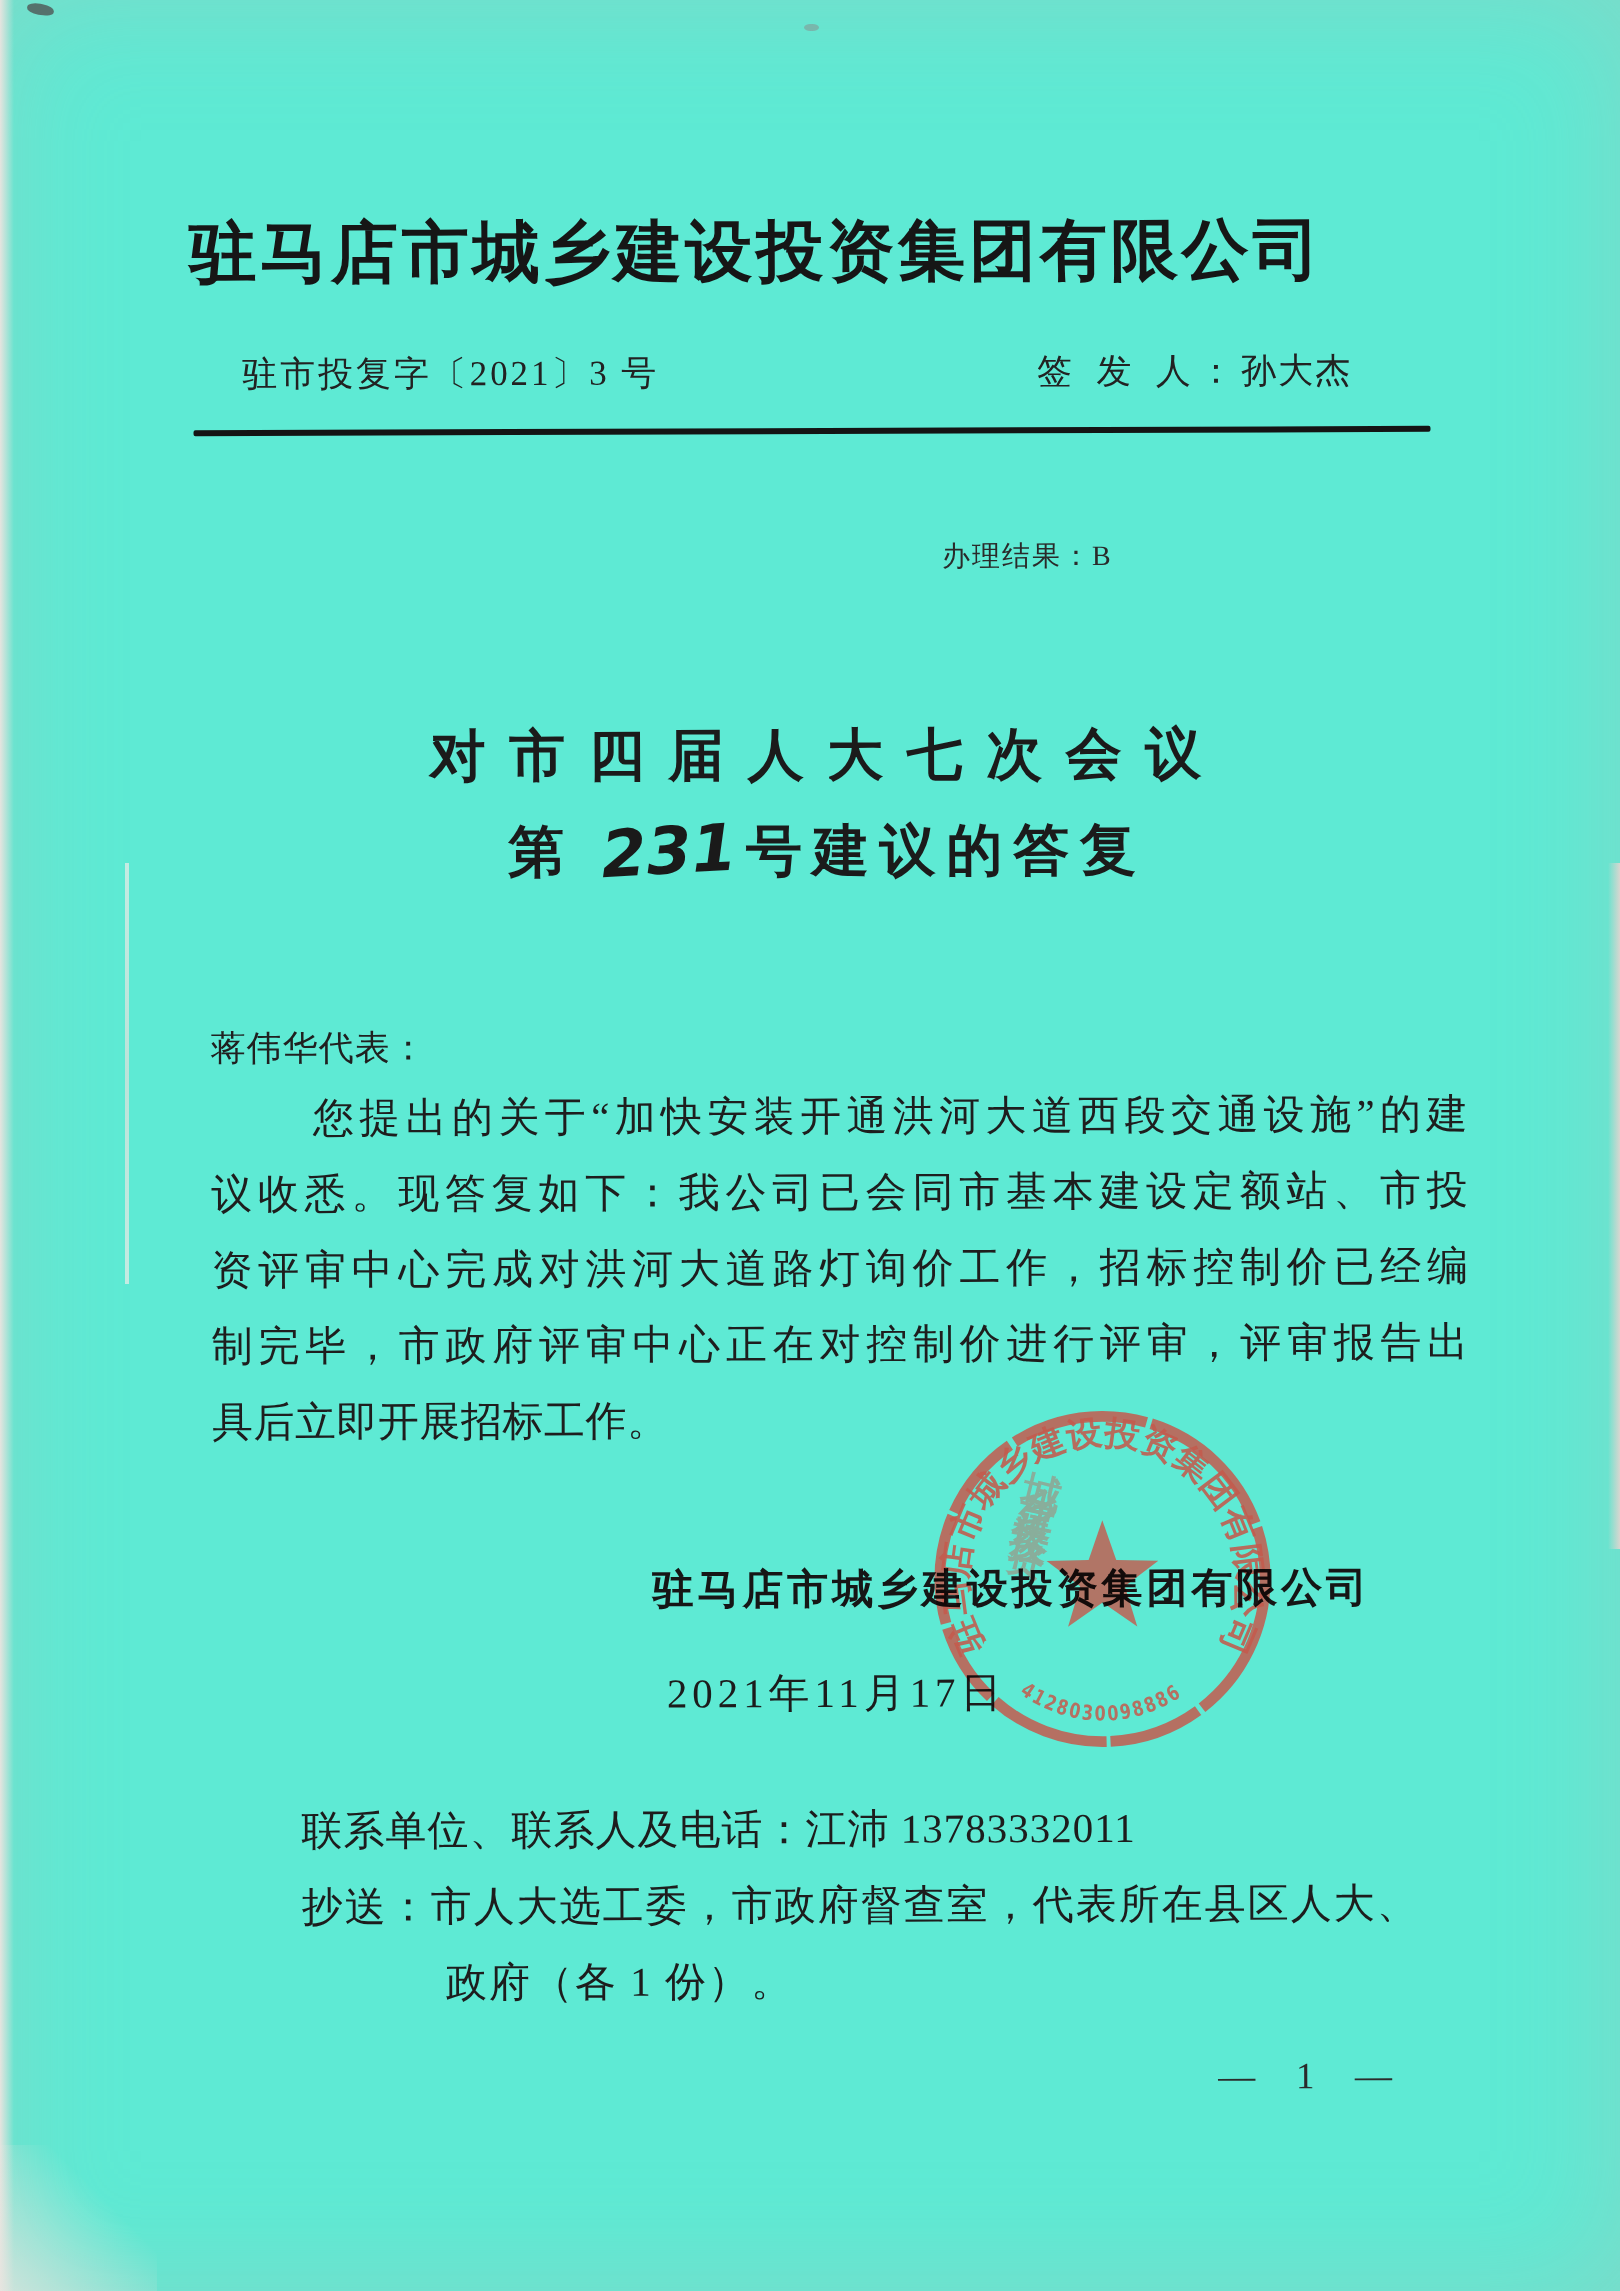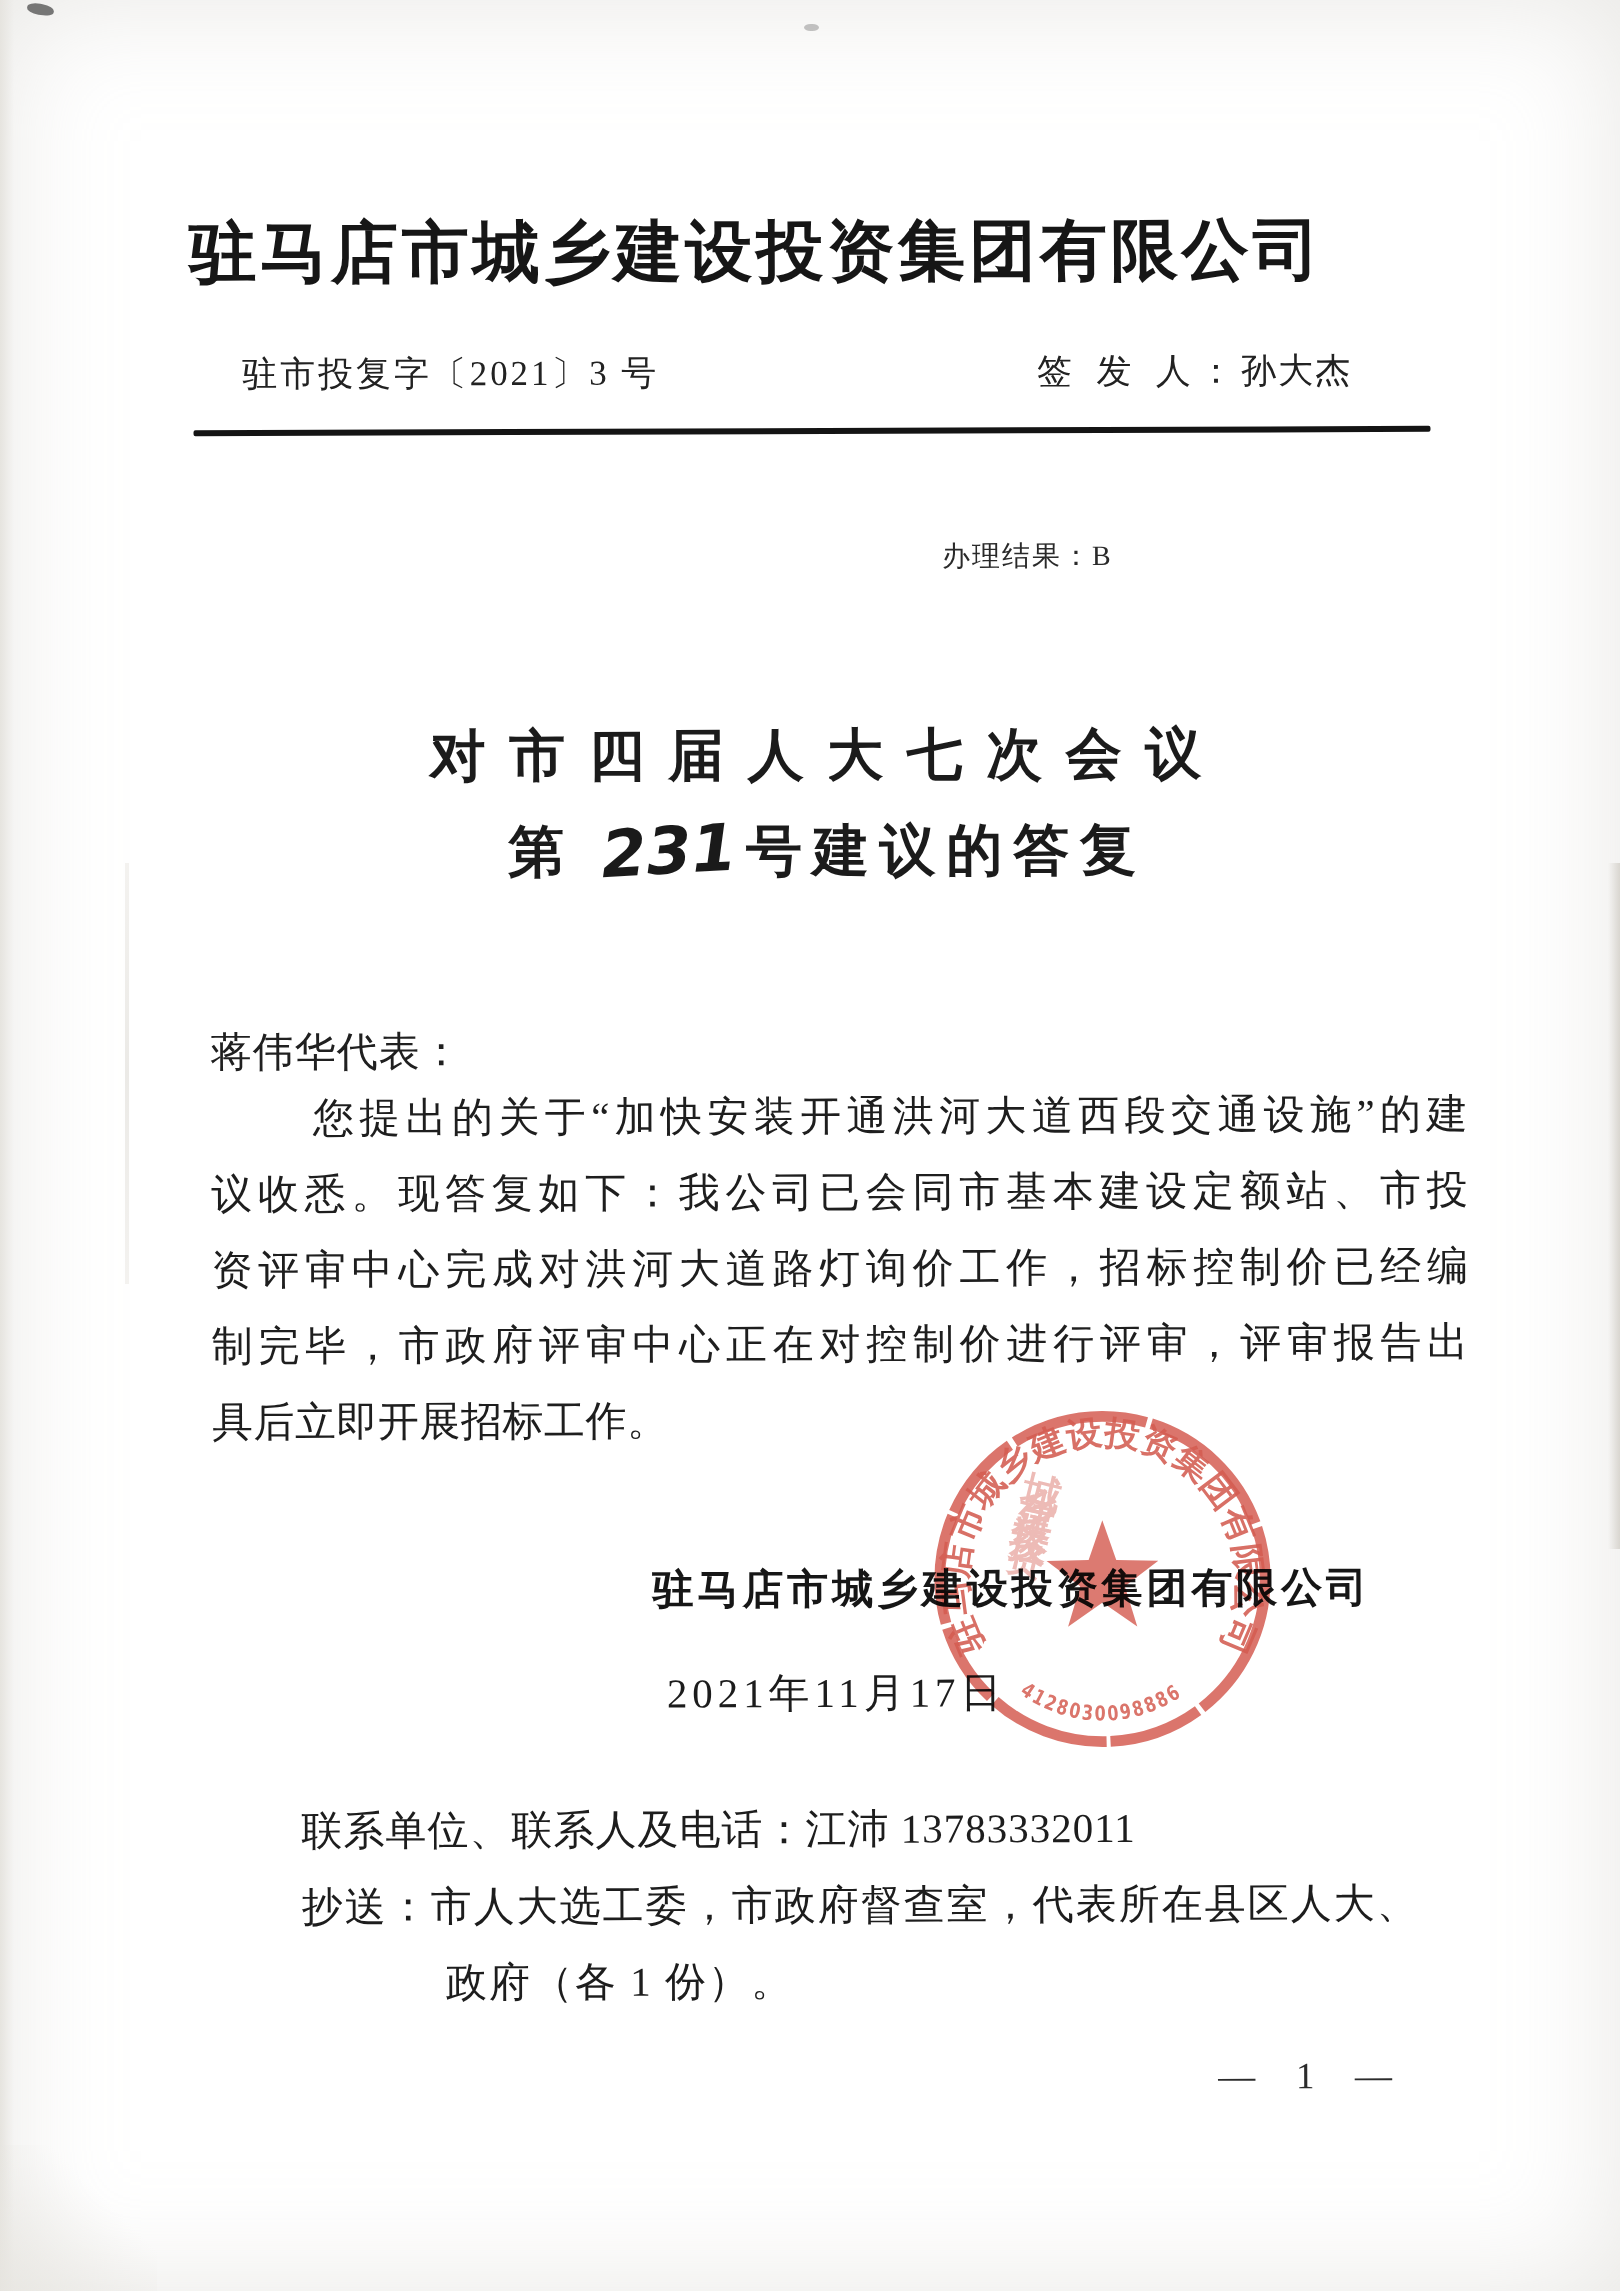--- a/index.html
+++ b/index.html
@@ -1,18 +1,18 @@
 <!DOCTYPE html>
 <html><head>
 <meta charset="utf-8">
 <style>
   html,body{margin:0;padding:0;background:#8a8a8a;}
   .page{
     position:relative;width:1620px;height:2292px;overflow:hidden;
-    background:#ffffff;
+    background:#5eead4;
     box-shadow:inset 0 0 118px rgba(190,186,178,.35);
     font-family:"Liberation Serif","DejaVu Serif",serif;
     color:#1f1f1f;
   }
   .content{position:absolute;inset:0;transform:rotate(-0.2deg);}
   
   .org-title{
     position:absolute;top:206px;left:0;width:1519px;text-align:center;
     font-size:67px;font-weight:700;letter-spacing:3.9px;color:#161616;
     white-space:nowrap;
@@ -43,21 +43,21 @@
     font-size:56px;font-weight:700;letter-spacing:10.8px;color:#1b1b1b;white-space:nowrap;
   }
   .hand-number{
     display:inline-block;
     font-family:"DejaVu Sans",sans-serif;font-size:65px;font-weight:700;font-style:italic;
     letter-spacing:0;margin:0 9.8px 0 25.5px;transform:rotate(-3deg) translateY(2.9px);
     color:#1a1a1a;
   }
   
   .salutation{
-    position:absolute;top:1023px;left:211px;font-size:41px;color:#202020;
+    position:absolute;top:1023px;left:211px;font-size:35px;color:#202020;
     letter-spacing:1px;white-space:nowrap;
   }
   .body-block{
     position:absolute;top:1078px;left:211px;width:1257px;
     font-size:41px;line-height:76px;color:#1e1e1e;
   }
   .body-line{height:76px;text-align:justify;text-align-last:justify;letter-spacing:0.5px;}
   .body-line.first{text-indent:102px;}
   .body-line.last{text-align:left;text-align-last:left;}
   

